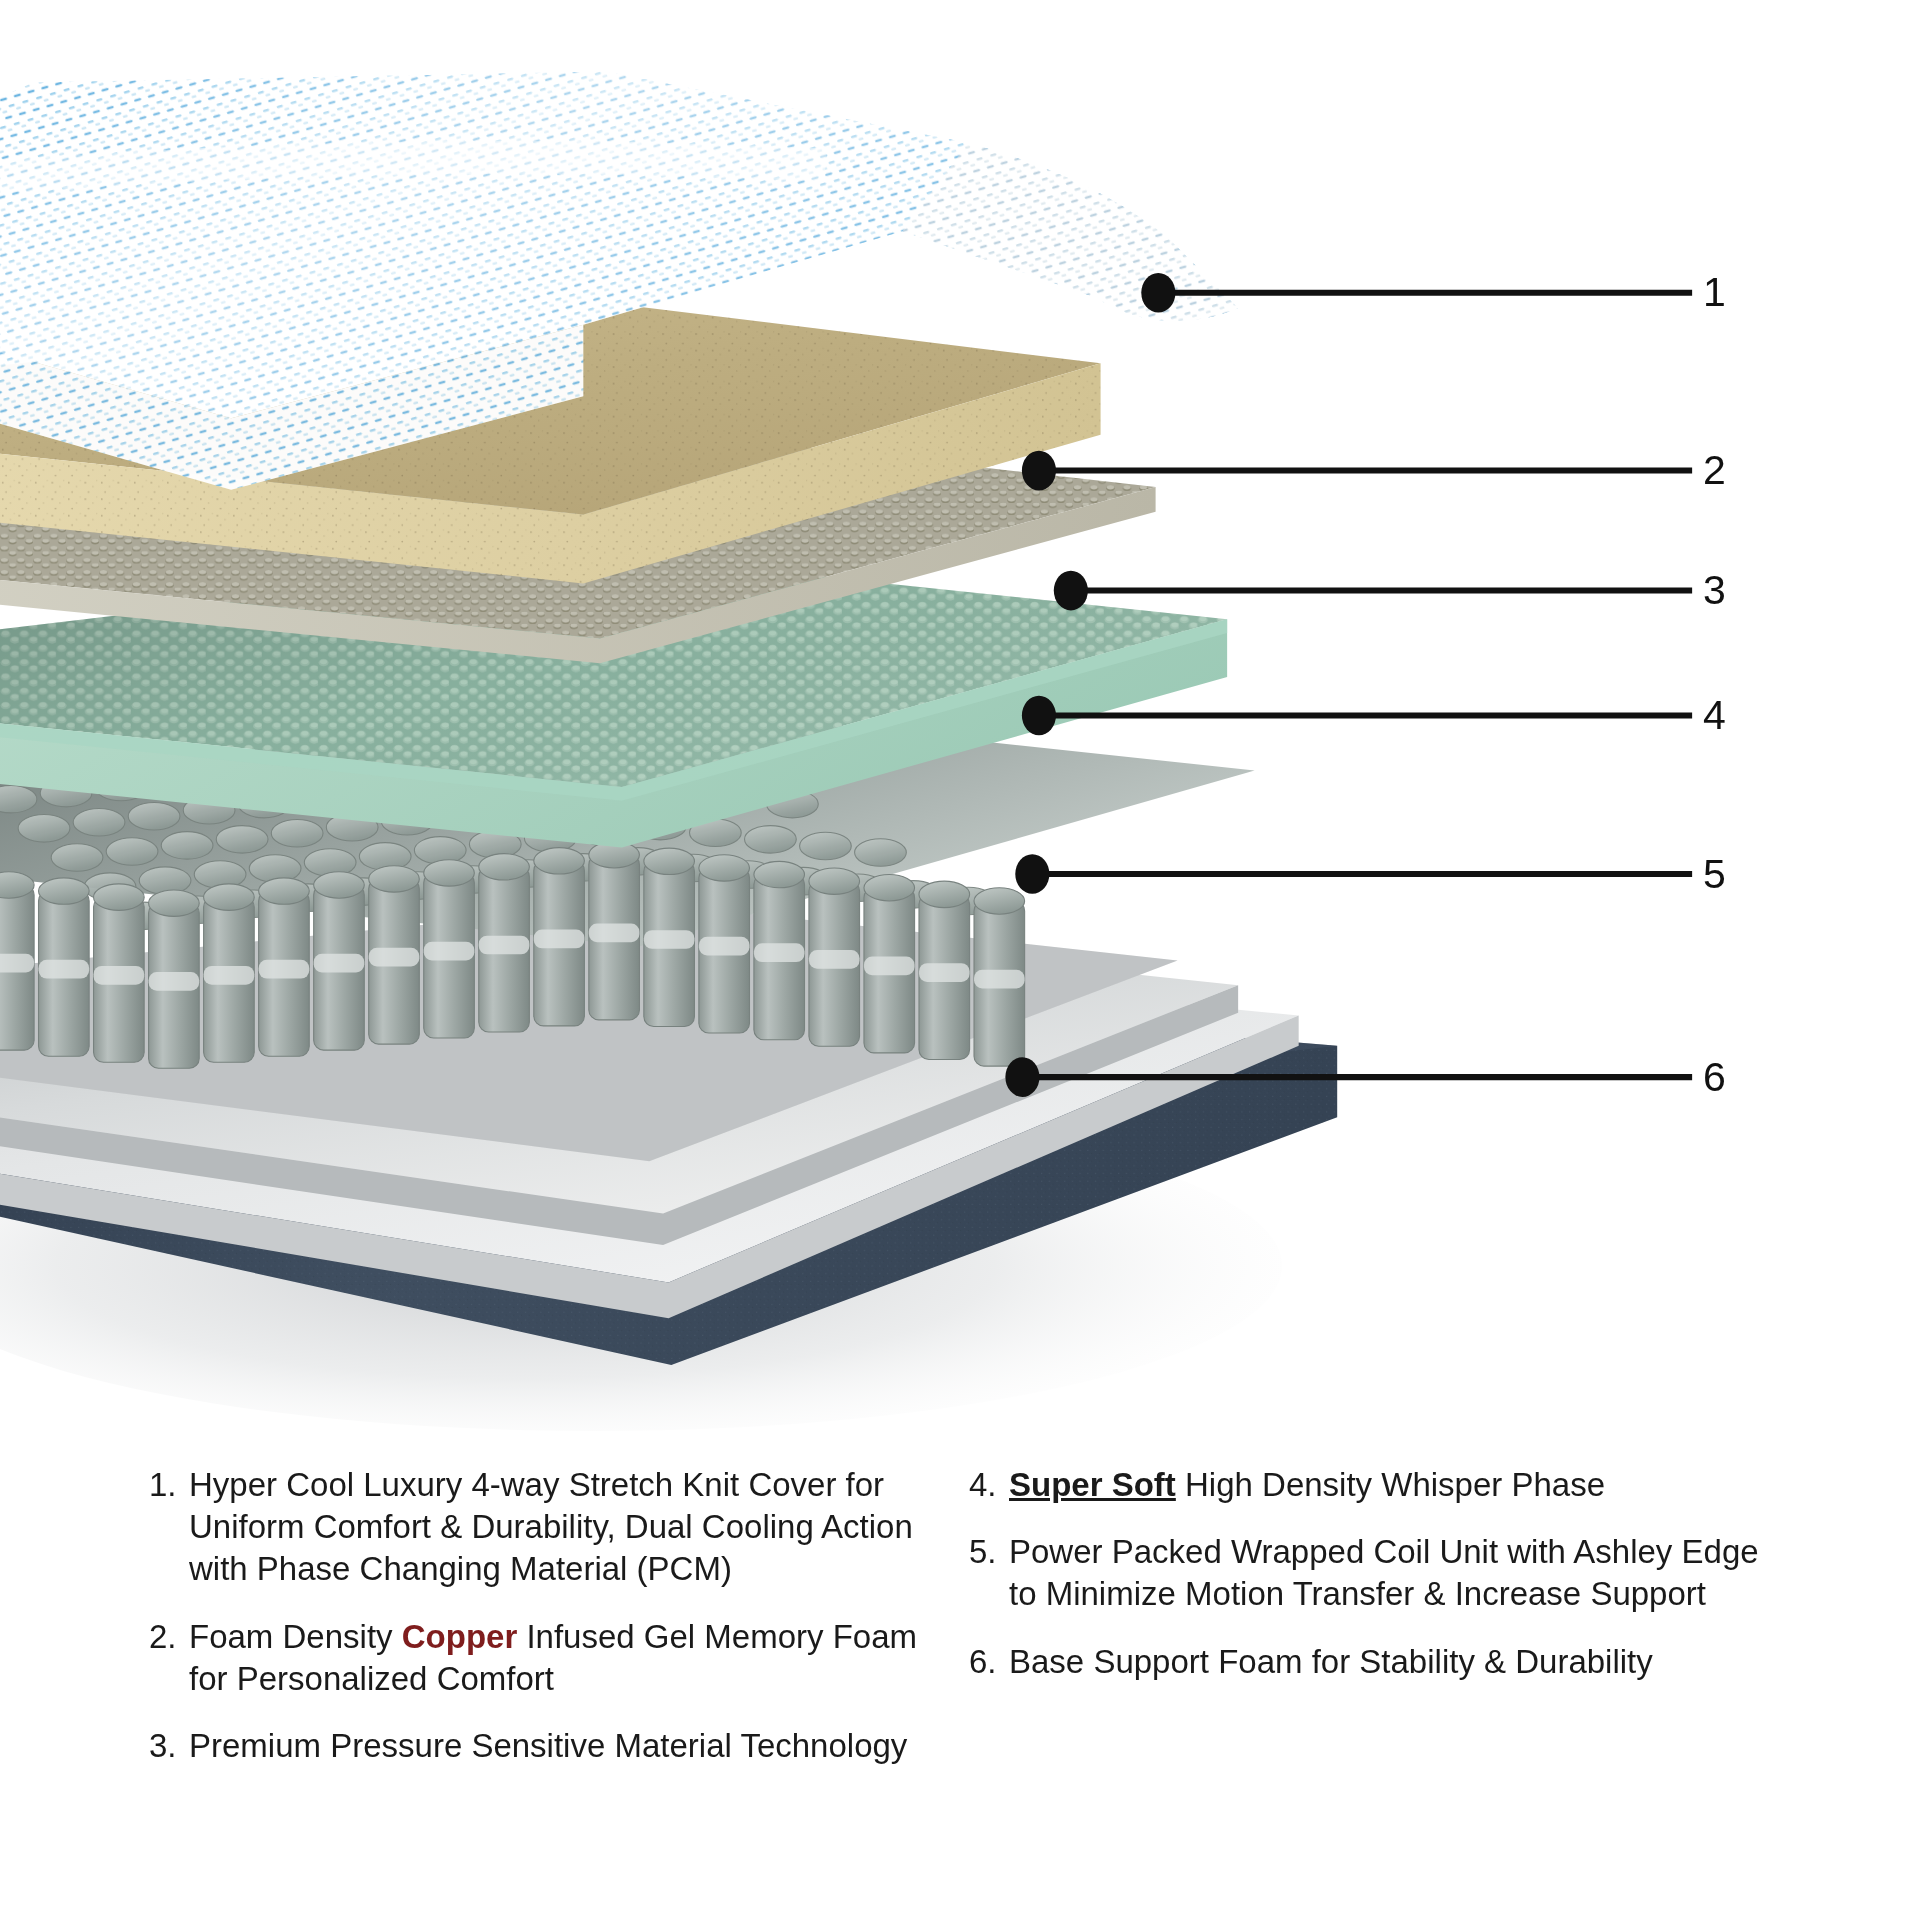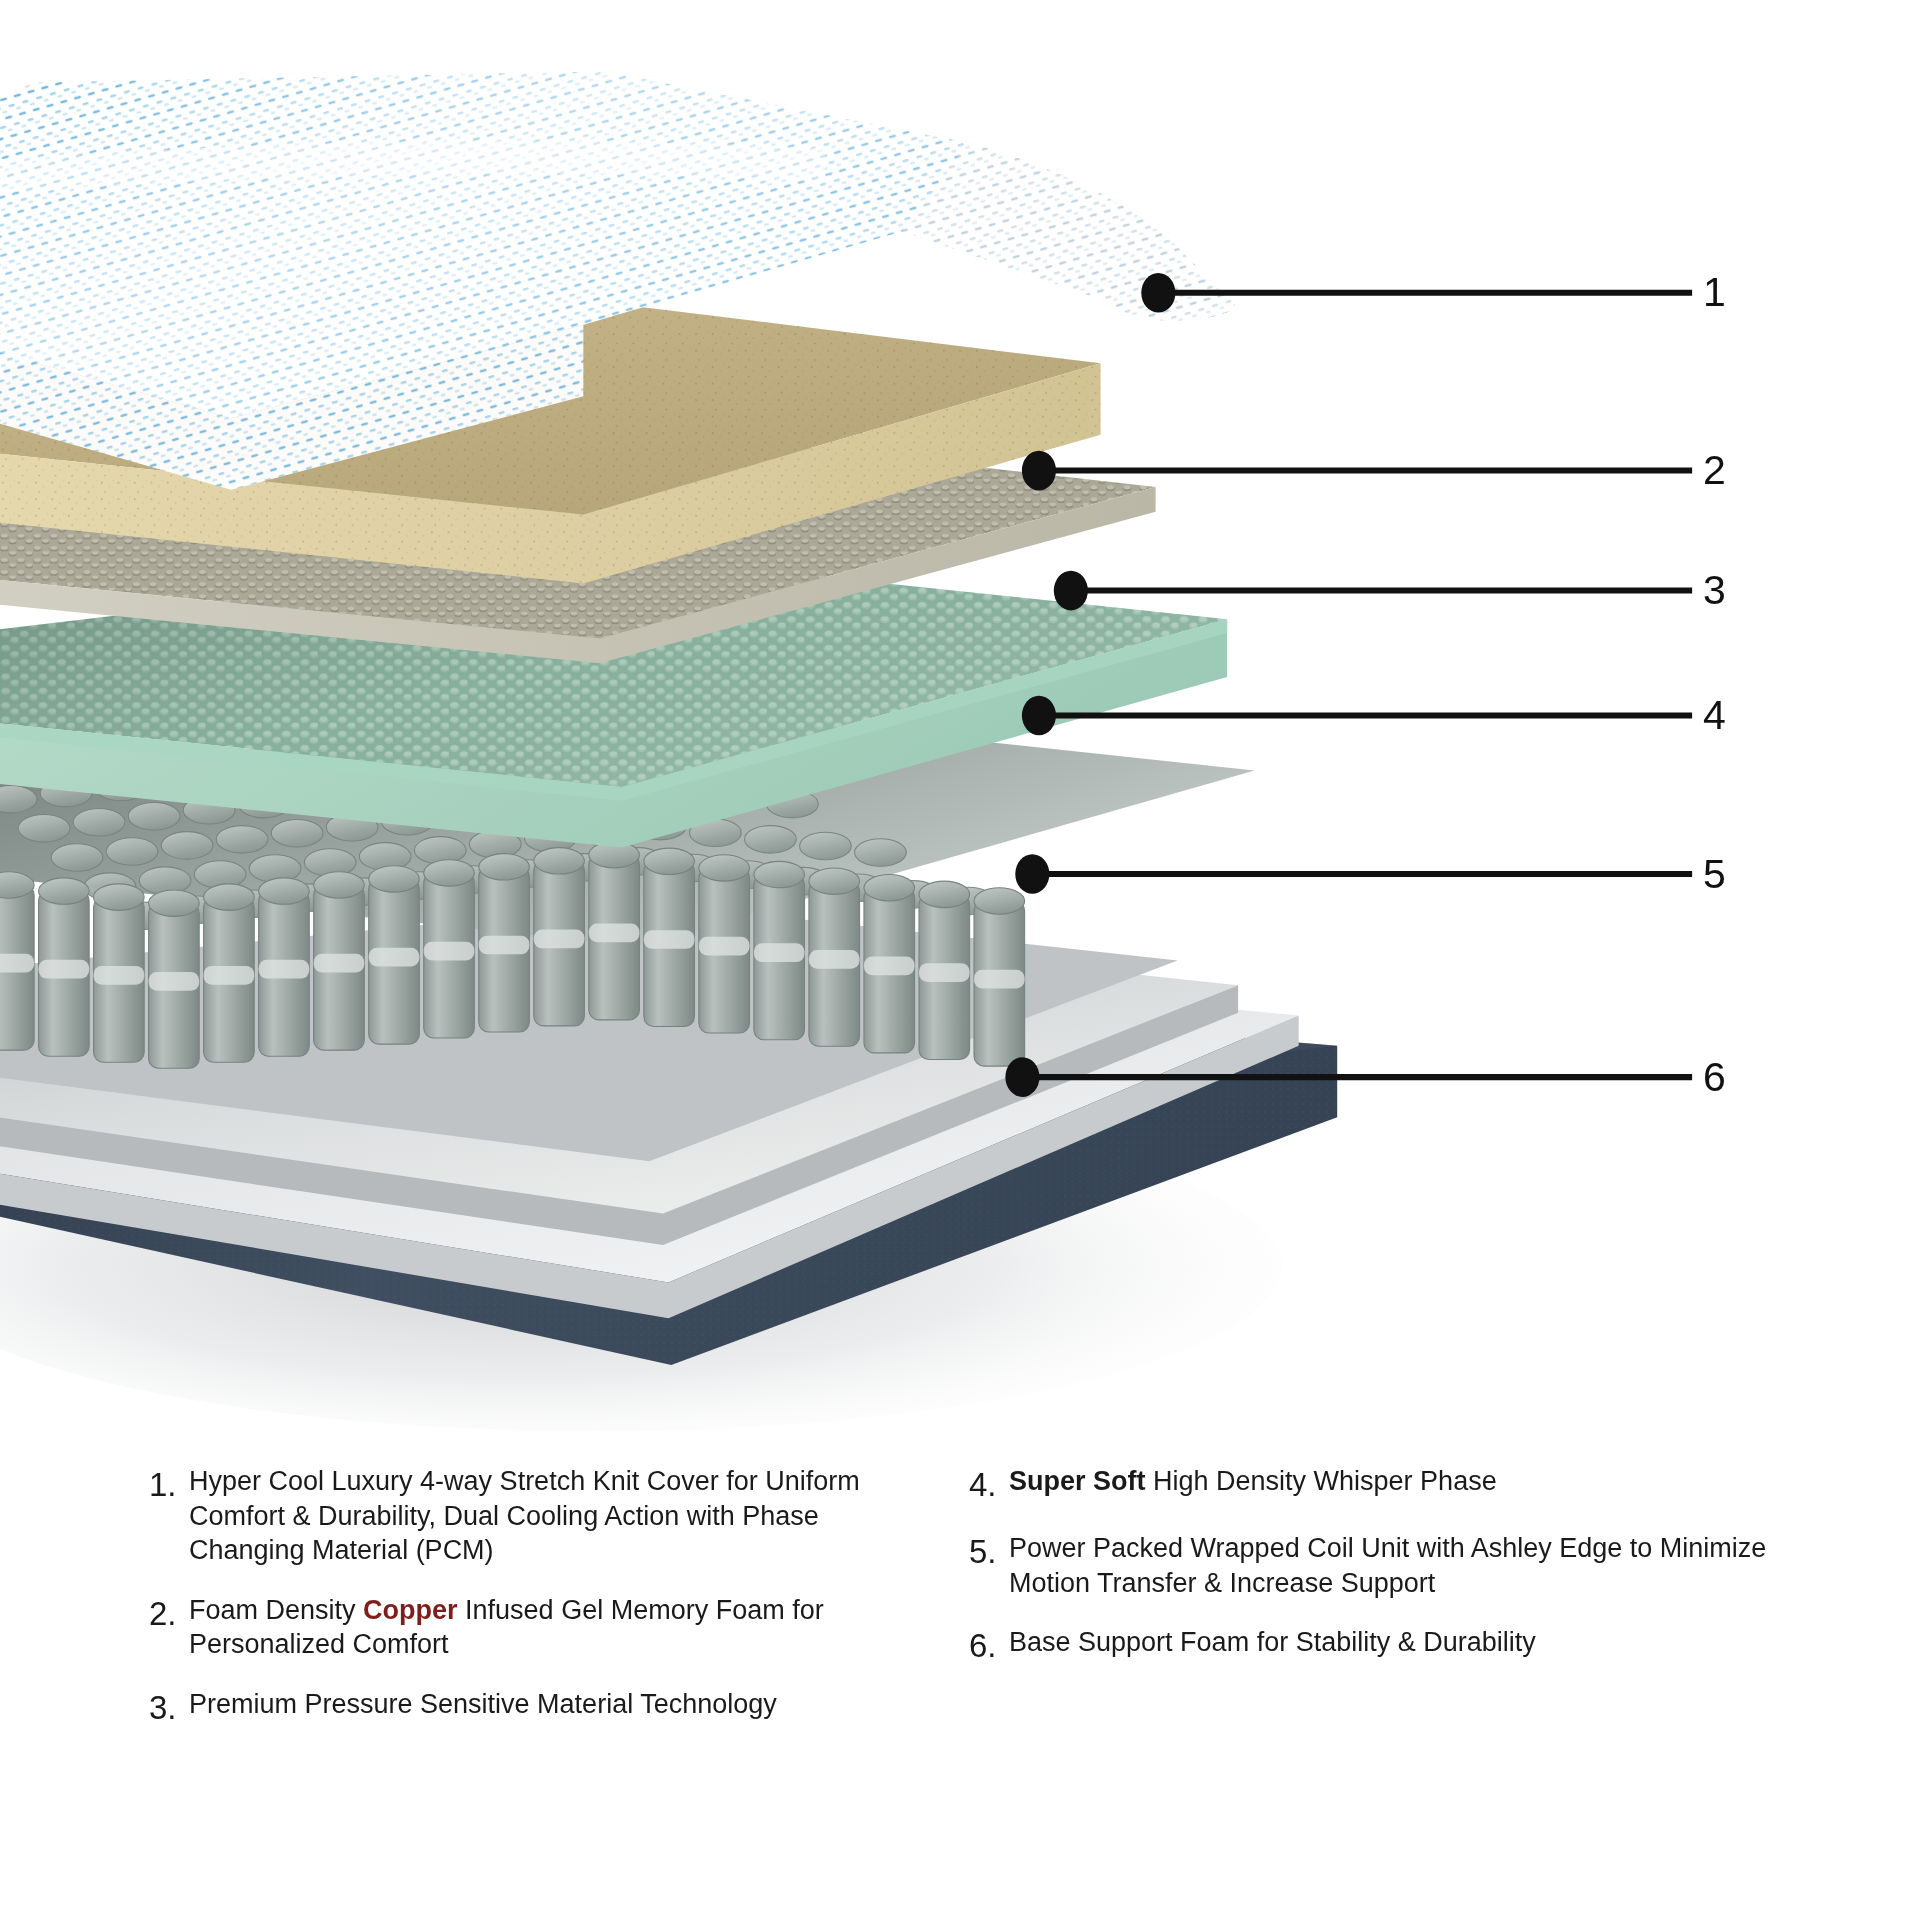--- a/index.html
+++ b/index.html
@@ -50,26 +50,26 @@
     flex:0 0 auto;
     width:40px;
     font-size:33px;
     line-height:1.28;
     color:#1a1a1a;
     font-weight:400;
     white-space:nowrap;
   }
   .legend-text{
     flex:1 1 auto;
-    font-size:27px;
+    font-size:33px;
     line-height:1.28;
     color:#1a1a1a;
     font-weight:400;
   }
-  .legend-text b{font-weight:700;}
+  .legend-text b{font-weight:700;text-decoration:underline;}
   .copper{color:#7f1d1d;font-weight:700;}
 </style>
 </head>
 <body>
 
 <div id="stage">
 
   <div id="illustration">
     <svg id="illoSvg" viewBox="0 0 3500 2600" preserveAspectRatio="none">
       <defs>

